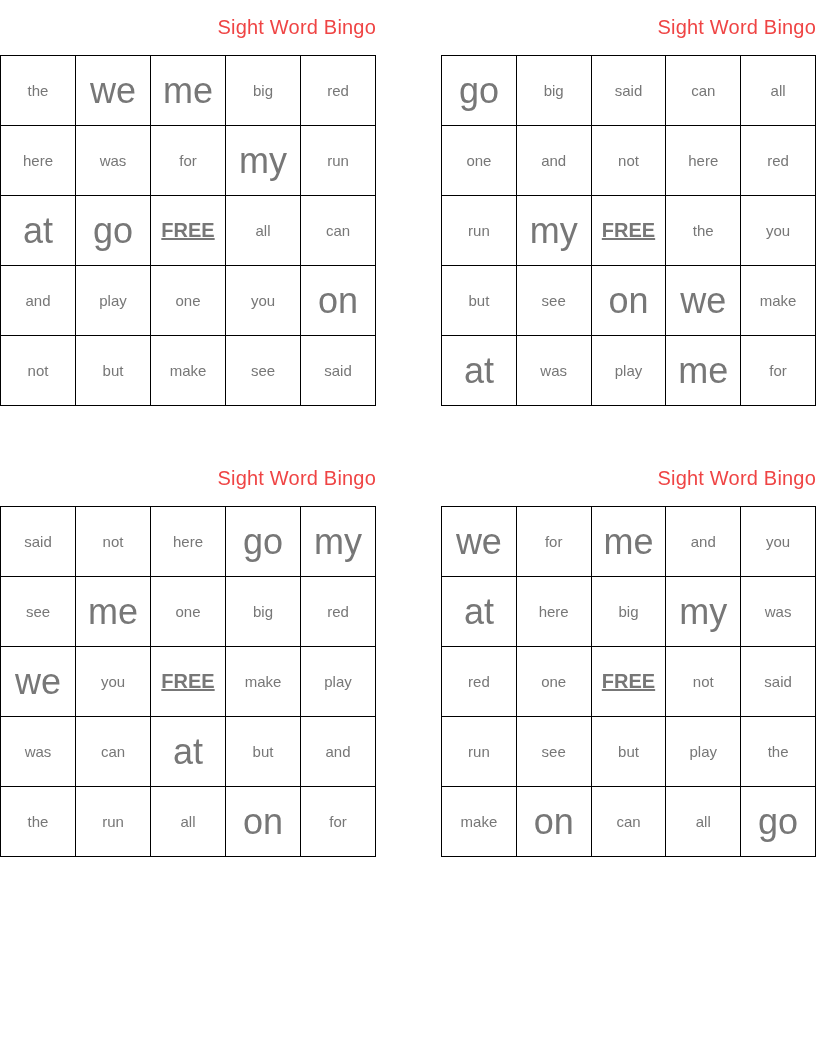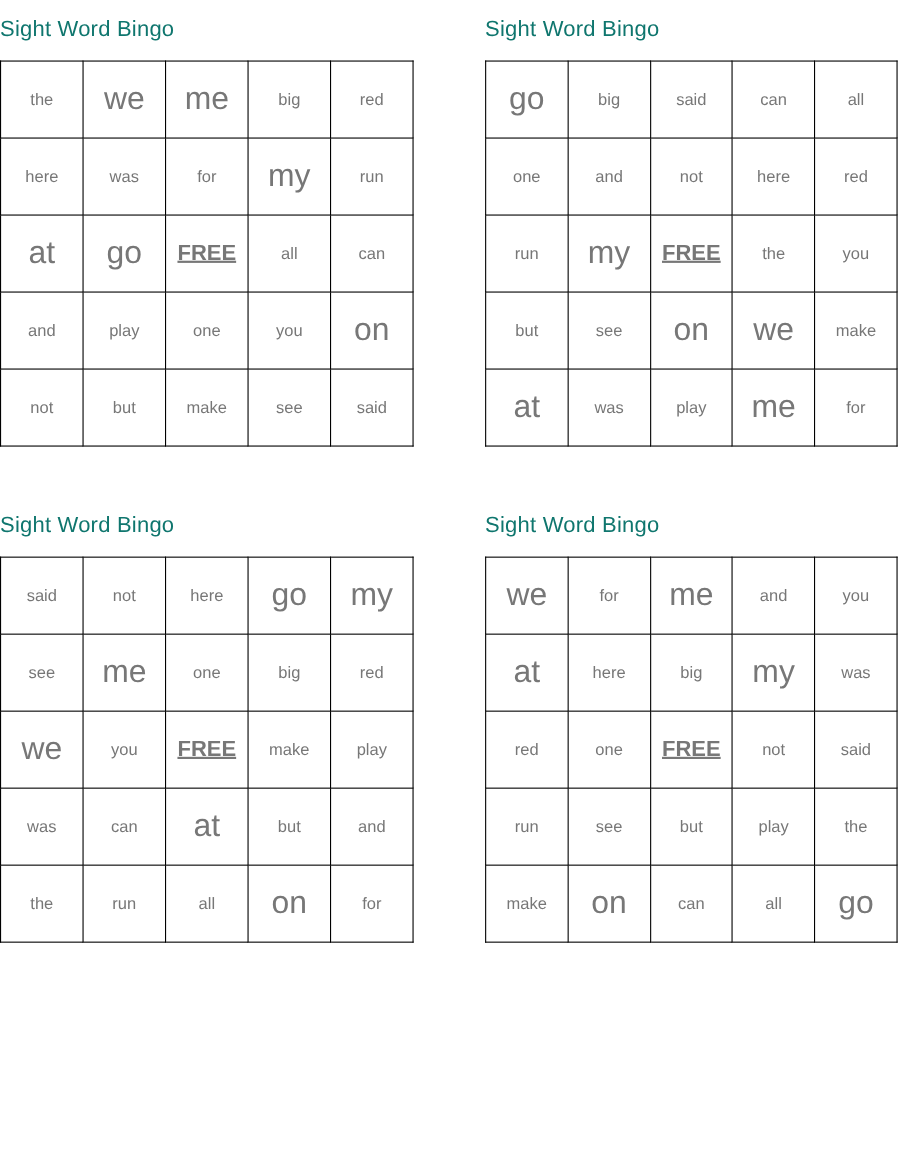--- a/index.html
+++ b/index.html
@@ -17,44 +17,44 @@
   .card {
     position: absolute;
     width: 376px;
   }
   .card-pos-0 { left: 0px;   top: 14px; }
   .card-pos-1 { left: 441px; top: 14px; width: 375px; }
   .card-pos-2 { left: 0px;   top: 465px; }
   .card-pos-3 { left: 441px; top: 465px; width: 375px; }
 
   .card-title {
-    text-align: left;
+    text-align: right;
     font-size: 20px;
     line-height: 26px;
     height: 26px;
-    color: #0f766e;
+    color: #ef4444;
     letter-spacing: 0.2px;
     margin-bottom: 15px;
   }
   table.bingo-grid {
     border-collapse: collapse;
     width: 100%;
     table-layout: fixed;
   }
   table.bingo-grid td {
     border: 1px solid #000000;
     height: 69px;
     text-align: center;
     vertical-align: middle;
     color: #777777;
     padding: 0;
     overflow: hidden;
   }
   td.cell-small { font-size: 15px; }
-  td.cell-large { font-size: 29px; }
+  td.cell-large { font-size: 36px; }
   td.cell-free {
     font-size: 20px;
     font-weight: bold;
     text-decoration: underline;
     color: #707070;
   }
 </style>
 </head>
 <body>
 

